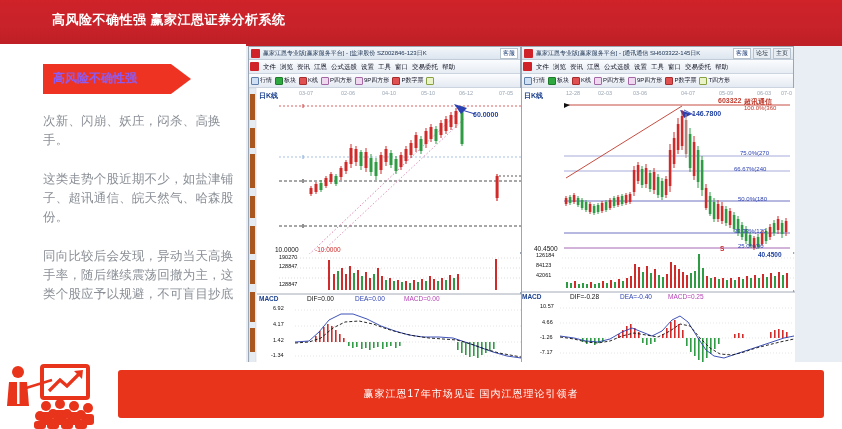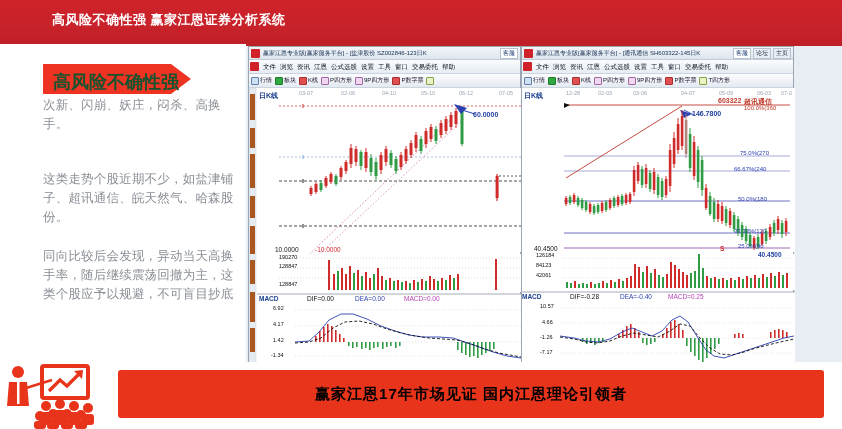--- a/index.html
+++ b/index.html
@@ -36,29 +36,29 @@
     position:absolute; left:0; top:0; width:128px; height:30px;
     background:#ee3322;
   }
   #tag-banner .tag-arrow {
     position:absolute; left:128px; top:0; width:0; height:0;
     border-top:15px solid transparent; border-bottom:15px solid transparent;
     border-left:20px solid #ee3322;
   }
   #tag-banner .tag-text {
     position:absolute; left:10px; top:6px; width:130px;
-    font-size:18px; font-weight:bold; color:#14532d; white-space:nowrap;
+    font-size:12px; font-weight:bold; color:#8b5cf6; white-space:nowrap;
   }
 
   .para {
     position:absolute; left:43px; width:192px;
     font-size:12.5px; line-height:19px; color:#8a8f96;
     letter-spacing:.2px;
   }
-  #para-1 { top:52px; }
+  #para-1 { top:68px; }
   #para-2 { top:126px; }
   #para-3 { top:203px; }
 
   
   #app-shot {
     position:absolute; left:246px; top:44px; width:596px; height:322px;
     background:#e9eef4;
     border-top:2px solid #bf1f26;
   }
   .win {
@@ -132,21 +132,21 @@
 
   
   #bottom-zone { position:absolute; left:0; top:362px; width:842px; height:67px; background:#fff; }
   #presenter-icon { position:absolute; left:4px; top:0px; width:92px; height:67px; }
   #bottom-banner {
     position:absolute; left:118px; top:8px; width:706px; height:48px;
     background:#e8341b; border-radius:3px;
     display:flex; align-items:center; justify-content:center;
   }
   #bottom-banner .bb-text {
-    color:#000000; font-size:15px; font-weight:bold; letter-spacing:1px; white-space:nowrap;
+    color:#ffffff; font-size:10px; font-weight:normal; letter-spacing:1px; white-space:nowrap;
   }
 </style>
 </head>
 <body>
 
 <div id="top-banner">
   <div class="t-left">高风险不确性强  赢家江恩证券分析系统</div>
 </div>
 
 <div id="left-col">

